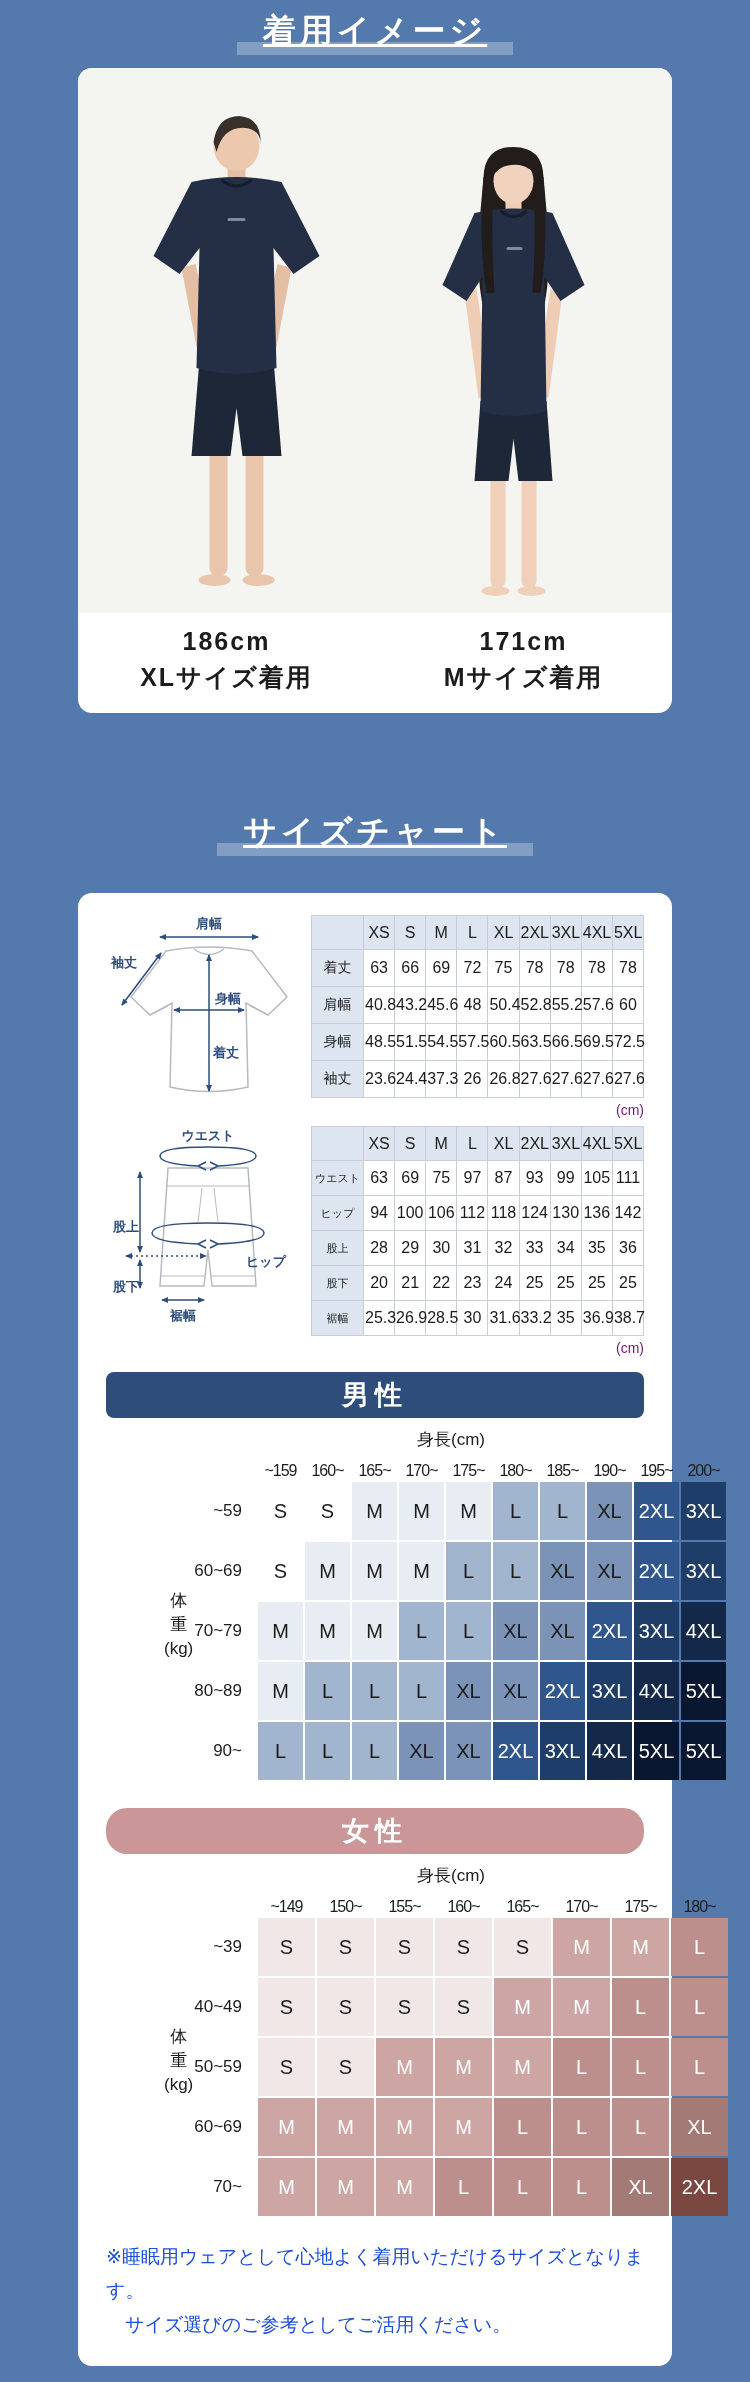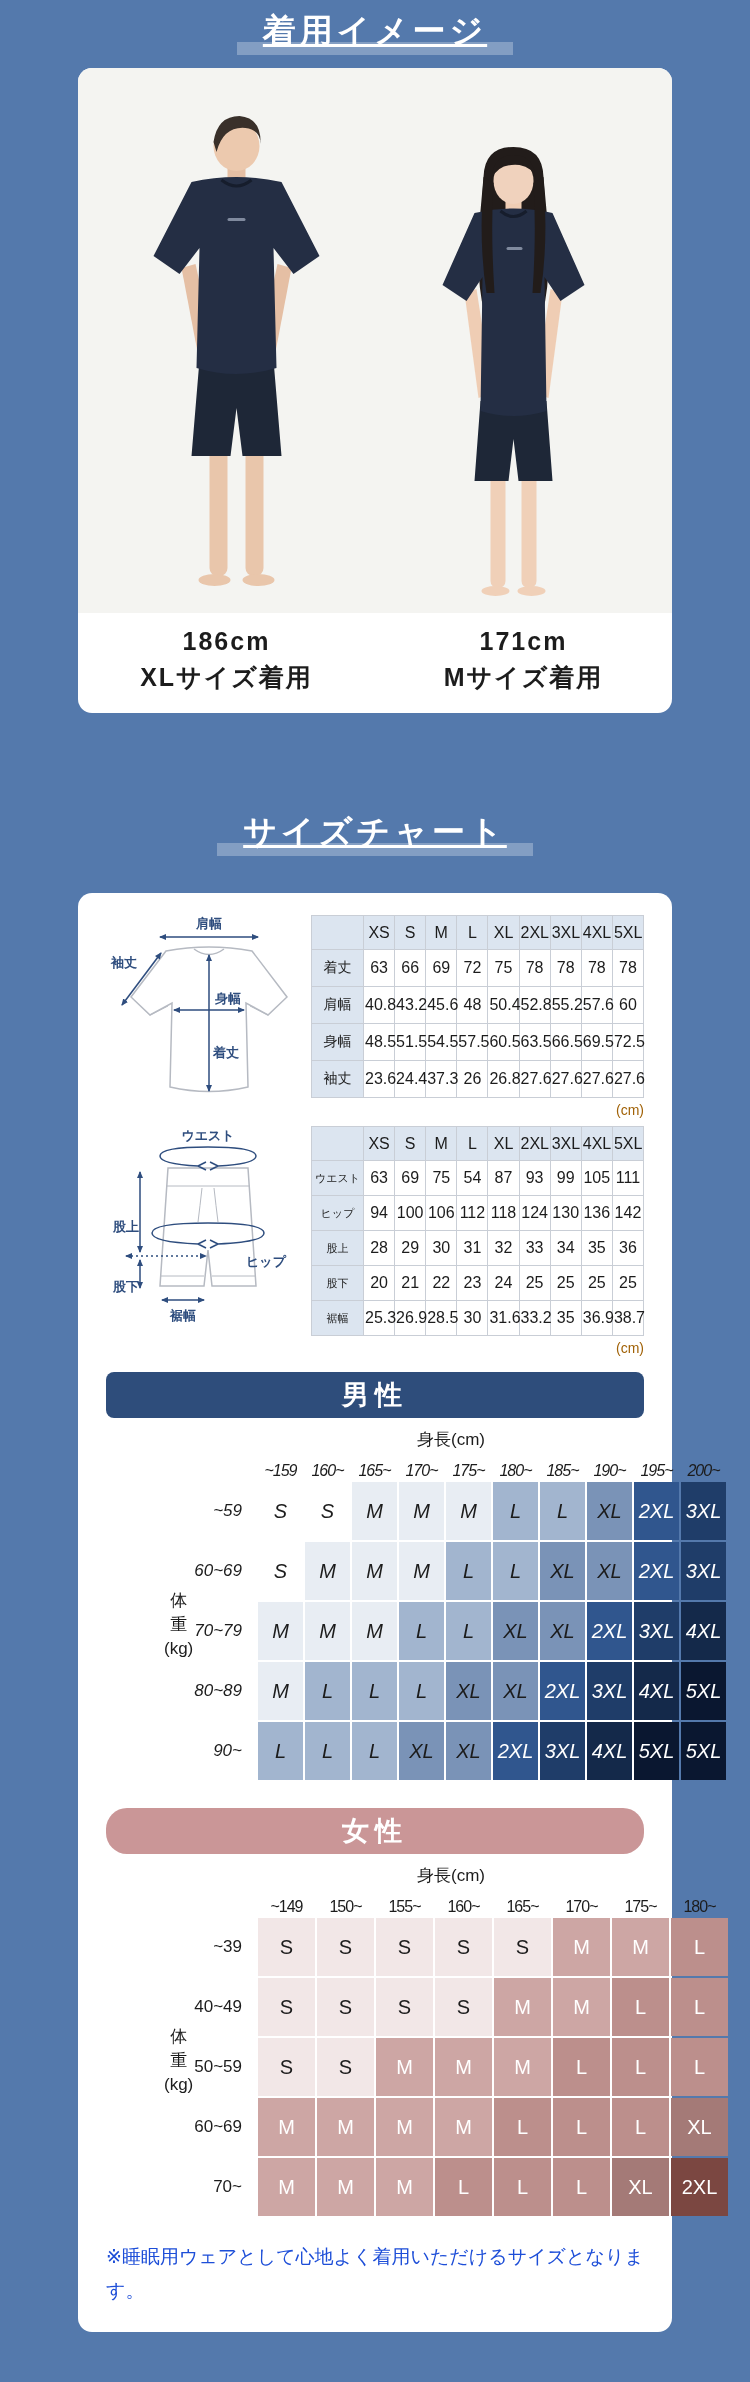--- a/index.html
+++ b/index.html
@@ -48,36 +48,36 @@
   table.mtable { width:100%; border-collapse:collapse; table-layout:fixed; }
   table.mtable th, table.mtable td {
     border:1px solid #c9ced6; text-align:center; color:#1c1c1c; font-weight:normal;
     height:37px; font-size:16px; background:#ffffff; padding:0 1px;
   }
   table.mtable thead th { background:#dce5f0; height:34px; font-size:16px; }
   table.mtable td.rowlab { background:#dce5f0; font-size:14px; }
   table.mtable.small td { height:35px; }
   table.mtable.small td.rowlab { font-size:11px; }
   table.mtable col.labcol { width:52px; }
-  .unit { text-align:right; font-size:14px; color:#a16207; margin-top:4px; height:18px; }
+  .unit { text-align:right; font-size:14px; color:#701a75; margin-top:4px; height:18px; }
 
   .gender-bar {
     height:46px; border-radius:8px; margin-top:14px;
     display:flex; align-items:center; justify-content:center;
     color:#fff; font-size:27px; font-weight:bold; letter-spacing:6px;
   }
   .gender-bar.women { margin-top:28px;border-radius:21px; }
 
   .matrix-wrap { position:relative; margin-top:10px; }
   .axis-x { padding-left:152px; text-align:center; font-size:17px; height:20px; }
   .matrix {
     display:grid; gap:2px; margin-top:8px;
     grid-template-rows:24px repeat(5,58px);
   }
-  .matrix.men   { grid-template-columns:150px repeat(10,45px);font-style:italic; }
+  .matrix.men   { grid-template-columns:150px repeat(10,45px); }
   .matrix.women { grid-template-columns:150px repeat(8,57px); }
   .matrix .ch { display:flex; align-items:flex-end; justify-content:center; font-size:16px; letter-spacing:-1px; }
   .matrix .rl { display:flex; align-items:center; justify-content:flex-end; padding-right:14px; font-size:17px; }
   .matrix .cell { display:flex; align-items:center; justify-content:center; font-size:20px; letter-spacing:0; }
   .matrix .cell.light { color:#ffffff; }
   .axis-y {
     position:absolute; left:58px; top:56%; transform:translateY(-50%);
     text-align:center; font-size:17px; line-height:24px;
   }
   .footnote { margin-top:24px; font-size:19px; color:#1d4ed8; line-height:34px; }
@@ -305,21 +305,21 @@
               <th>4XL</th>
               <th>5XL</th>
             </tr>
           </thead>
           <tbody>
             <tr>
               <td class="rowlab">ウエスト</td>
               <td>63</td>
               <td>69</td>
               <td>75</td>
-              <td>54</td>
+              <td>97</td>
               <td>87</td>
               <td>93</td>
               <td>99</td>
               <td>105</td>
               <td>111</td>
             </tr>
             <tr>
               <td class="rowlab">ヒップ</td>
               <td>94</td>
               <td>100</td>
@@ -516,14 +516,15 @@
         <div class="cell light" style="background: rgb(188, 143, 140);">L</div>
         <div class="cell light" style="background: rgb(188, 143, 140);">L</div>
         <div class="cell light" style="background: rgb(188, 143, 140);">L</div>
         <div class="cell light" style="background: rgb(164, 122, 119);">XL</div>
         <div class="cell light" style="background: rgb(123, 71, 65);">2XL</div>
       </div>
   </div>
 
   <div class="footnote">
     <div class="l1">※睡眠用ウェアとして心地よく着用いただけるサイズとなります。</div>
+    <div class="l2">サイズ選びのご参考としてご活用ください。</div>
   </div>
 </div>
 
 </body></html>

